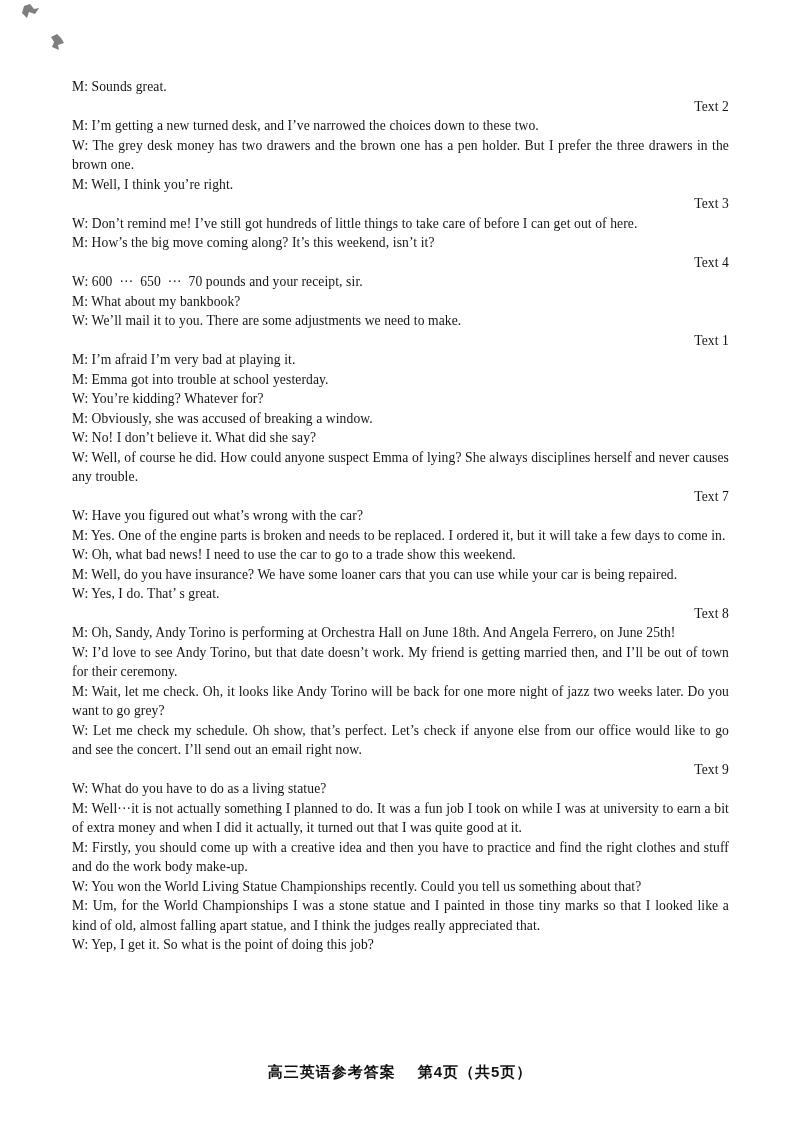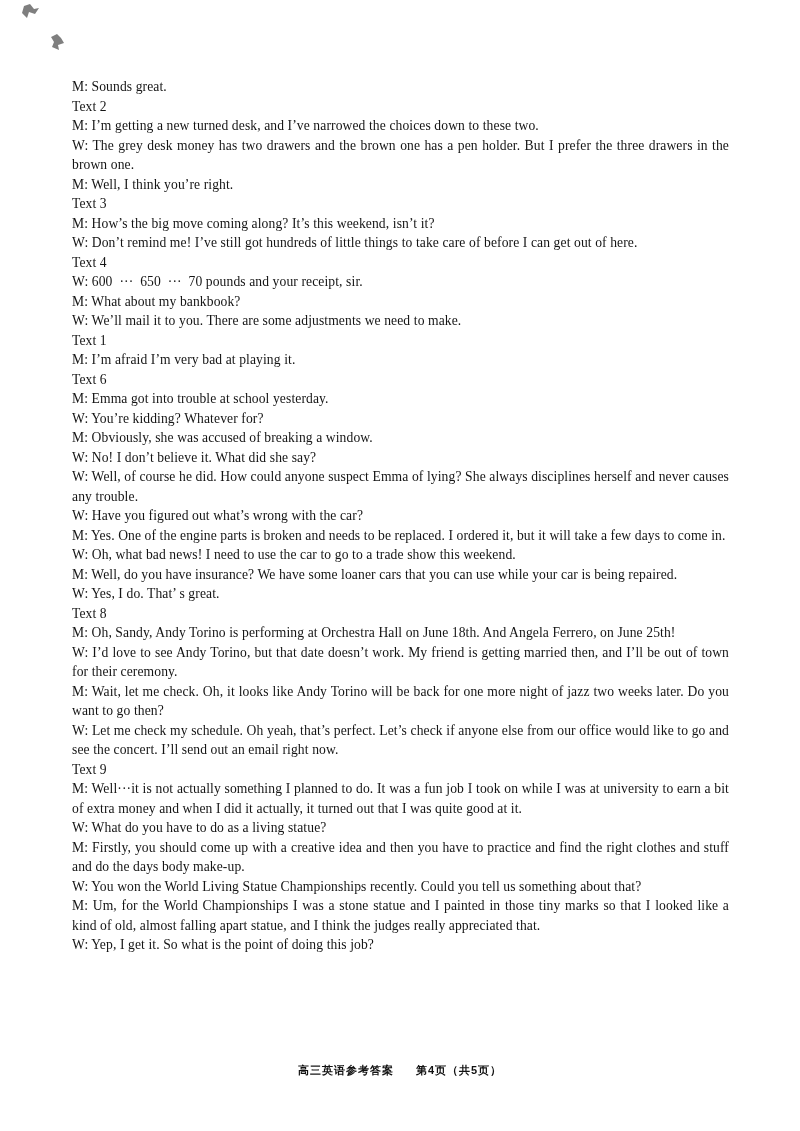--- a/index.html
+++ b/index.html
@@ -19,30 +19,30 @@
     width: 657px;
   }
   .content p {
     margin: 0;
     padding: 0;
     font-size: 13.6px;
     line-height: 19.5px;
     text-align: justify;
     letter-spacing: 0.1px;
   }
-  .content p.label { text-align: left; }
+  .content p.label { text-align: right; }
   .footer {
     position: absolute;
     left: 0;
     top: 1063px;
     width: 800px;
     text-align: center;
     font-family: "Liberation Sans", "DejaVu Sans", sans-serif;
     font-weight: 700;
-    font-size: 11px;
+    font-size: 15px;
     color: #111111;
     letter-spacing: 1px;
   }
   .footer .gap { display: inline-block; width: 22px; }
   .ink-mark {
     position: absolute;
     opacity: 0.75;
   }
   .ink-mark svg { display: block; }
 </style>
@@ -62,48 +62,48 @@
     </svg>
   </div>
 
   <div class="content" id="transcript">
       <p class="dialogue">M: Sounds great.</p>
       <p class="label">Text 2</p>
       <p class="dialogue">M: I’m getting a new turned desk, and I’ve narrowed the choices down to these two.</p>
       <p class="dialogue">W: The grey desk money has two drawers and the brown one has a pen holder. But I prefer the three drawers in the brown one.</p>
       <p class="dialogue">M: Well, I think you’re right.</p>
       <p class="label">Text 3</p>
+      <p class="dialogue">W: Don’t remind me! I’ve still got hundreds of little things to take care of before I can get out of here.</p>
       <p class="dialogue">M: How’s the big move coming along? It’s this weekend, isn’t it?</p>
-      <p class="dialogue">W: Don’t remind me! I’ve still got hundreds of little things to take care of before I can get out of here.</p>
       <p class="label">Text 4</p>
       <p class="dialogue">W: 600 ··· 650 ··· 70 pounds and your receipt, sir.</p>
       <p class="dialogue">M: What about my bankbook?</p>
       <p class="dialogue">W: We’ll mail it to you. There are some adjustments we need to make.</p>
       <p class="label">Text 1</p>
       <p class="dialogue">M: I’m afraid I’m very bad at playing it.</p>
-      <p class="label">Text 6</p>
       <p class="dialogue">M: Emma got into trouble at school yesterday.</p>
       <p class="dialogue">W: You’re kidding? Whatever for?</p>
       <p class="dialogue">M: Obviously, she was accused of breaking a window.</p>
       <p class="dialogue">W: No! I don’t believe it. What did she say?</p>
       <p class="dialogue">W: Well, of course he did. How could anyone suspect Emma of lying? She always disciplines herself and never causes any trouble.</p>
+      <p class="label">Text 7</p>
       <p class="dialogue">W: Have you figured out what’s wrong with the car?</p>
       <p class="dialogue">M: Yes. One of the engine parts is broken and needs to be replaced. I ordered it, but it will take a few days to come in.</p>
       <p class="dialogue">W: Oh, what bad news! I need to use the car to go to a trade show this weekend.</p>
       <p class="dialogue">M: Well, do you have insurance? We have some loaner cars that you can use while your car is being repaired.</p>
       <p class="dialogue">W: Yes, I do. That’ s great.</p>
       <p class="label">Text 8</p>
       <p class="dialogue">M: Oh, Sandy, Andy Torino is performing at Orchestra Hall on June 18th. And Angela Ferrero, on June 25th!</p>
       <p class="dialogue">W: I’d love to see Andy Torino, but that date doesn’t work. My friend is getting married then, and I’ll be out of town for their ceremony.</p>
-      <p class="dialogue">M: Wait, let me check. Oh, it looks like Andy Torino will be back for one more night of jazz two weeks later. Do you want to go then?</p>
-      <p class="dialogue">W: Let me check my schedule. Oh yeah, that’s perfect. Let’s check if anyone else from our office would like to go and see the concert. I’ll send out an email right now.</p>
+      <p class="dialogue">M: Wait, let me check. Oh, it looks like Andy Torino will be back for one more night of jazz two weeks later. Do you want to go grey?</p>
+      <p class="dialogue">W: Let me check my schedule. Oh show, that’s perfect. Let’s check if anyone else from our office would like to go and see the concert. I’ll send out an email right now.</p>
       <p class="label">Text 9</p>
+      <p class="dialogue">W: What do you have to do as a living statue?</p>
       <p class="dialogue">M: Well···it is not actually something I planned to do. It was a fun job I took on while I was at university to earn a bit of extra money and when I did it actually, it turned out that I was quite good at it.</p>
-      <p class="dialogue">W: What do you have to do as a living statue?</p>
-      <p class="dialogue">M: Firstly, you should come up with a creative idea and then you have to practice and find the right clothes and stuff and do the days body make-up.</p>
+      <p class="dialogue">M: Firstly, you should come up with a creative idea and then you have to practice and find the right clothes and stuff and do the work body make-up.</p>
       <p class="dialogue">W: You won the World Living Statue Championships recently. Could you tell us something about that?</p>
       <p class="dialogue">M: Um, for the World Championships I was a stone statue and I painted in those tiny marks so that I looked like a kind of old, almost falling apart statue, and I think the judges really appreciated that.</p>
       <p class="dialogue">W: Yep, I get it. So what is the point of doing this job?</p>
     </div>
 
   <div class="footer">
     <span>高三英语参考答案</span><span class="gap"></span><span>第4页（共5页）</span>
   </div>
 
 </div>

